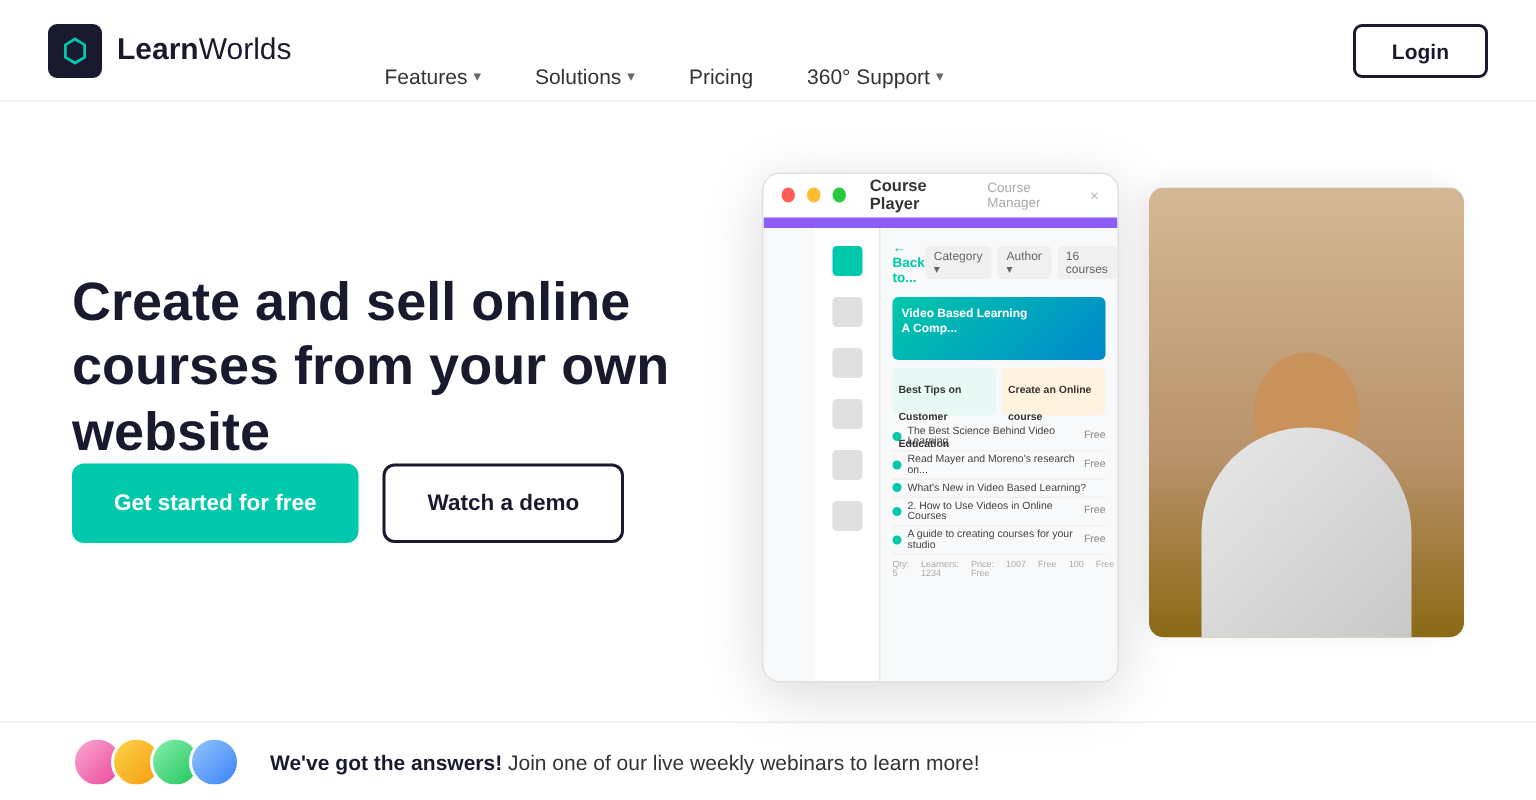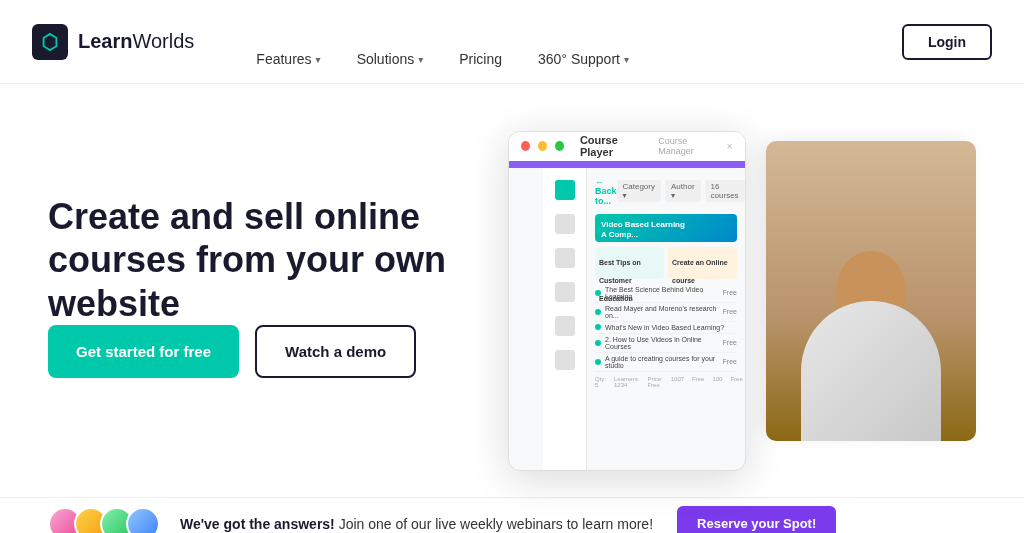--- a/index.html
+++ b/index.html
@@ -1,20 +1,20 @@
 <!DOCTYPE html>
 <html><head>
   <meta charset="utf-8">
   <style>
     * { margin: 0; padding: 0; box-sizing: border-box; }
     body { font-family: -apple-system, BlinkMacSystemFont, 'Segoe UI', sans-serif; background: #fff; width: 1024px; height: 533px; overflow: hidden; }
 
     
     nav {
-      display: flex; align-items: center; padding: 0 32px; height: 84px;
+      display: flex; align-items: center; padding: 0 32px; height: 68px;
       border-bottom: 1px solid #eee; background: #fff; position: relative; z-index: 10;
     }
     .logo { display: flex; align-items: center; gap: 10px; text-decoration: none; margin-right: 48px; }
     .logo-icon {
       width: 36px; height: 36px; background: #1a1a2e; border-radius: 6px;
       display: flex; align-items: center; justify-content: center;
     }
     .logo-icon svg { width: 22px; height: 22px; fill: #00c8aa; }
     .logo-text { font-size: 20px; font-weight: 700; color: #1a1a2e; }
     .logo-text span { font-weight: 300; }
@@ -199,21 +199,21 @@
         <div class="mockup-content">
           <div class="content-header">
             <span style="font-size:9px; color:#00c8aa; font-weight:700;">← Back to...</span>
             <div class="filter-row">
               <span class="filter-tag">Category ▾</span>
               <span class="filter-tag">Author ▾</span>
               <span class="filter-tag">16 courses</span>
             </div>
           </div>
 
-          <div style="background: linear-gradient(135deg, #00c8aa, #0088cc); border-radius: 4px; padding: 6px; margin-bottom: 5px; height: 28px; position:relative;">
+          <div style="background: linear-gradient(135deg, #00c8aa, #0088cc); border-radius: 4px; padding: 6px; margin-bottom: 5px; height: 42px; position:relative;">
             <span style="font-size: 8px; font-weight: 700; color: #fff; line-height: 1.3; display:block;">Video Based Learning<br>A Comp...</span>
           </div>
 
           <div style="display: grid; grid-template-columns: 1fr 1fr; gap: 4px; margin-bottom: 5px;">
             <div style="background: #e8f8f5; border-radius: 4px; padding: 4px; height: 32px;">
               <span style="font-size: 7px; font-weight: 600; color: #333; line-height: 1.2;">Best Tips on Customer Education</span>
             </div>
             <div style="background: #fff3e0; border-radius: 4px; padding: 4px; height: 32px;">
               <span style="font-size: 7px; font-weight: 600; color: #333; line-height: 1.2;">Create an Online course</span>
             </div>
@@ -306,14 +306,13 @@
   <div class="avatar-group">
     <div class="avatar"></div>
     <div class="avatar"></div>
     <div class="avatar"></div>
     <div class="avatar"></div>
   </div>
   <span class="bar-text">
     <strong>We've got the answers!</strong>
     <span> Join one of our live weekly webinars to learn more!</span>
   </span>
-  <button class="btn-reserve">Reserve your Spot!</button>
 </div>
 
 </body></html>

